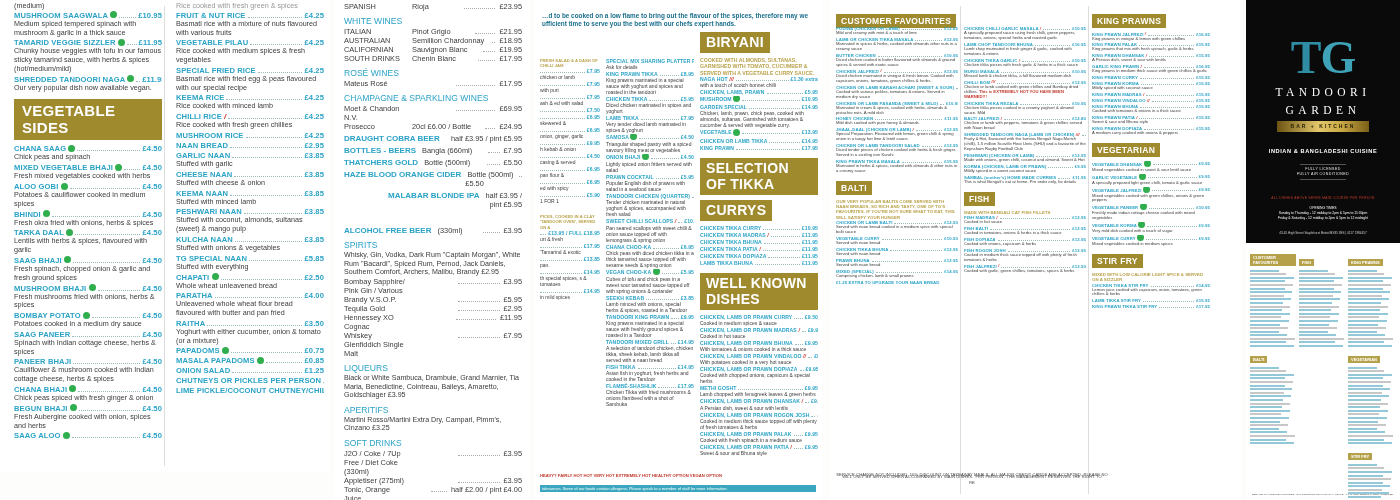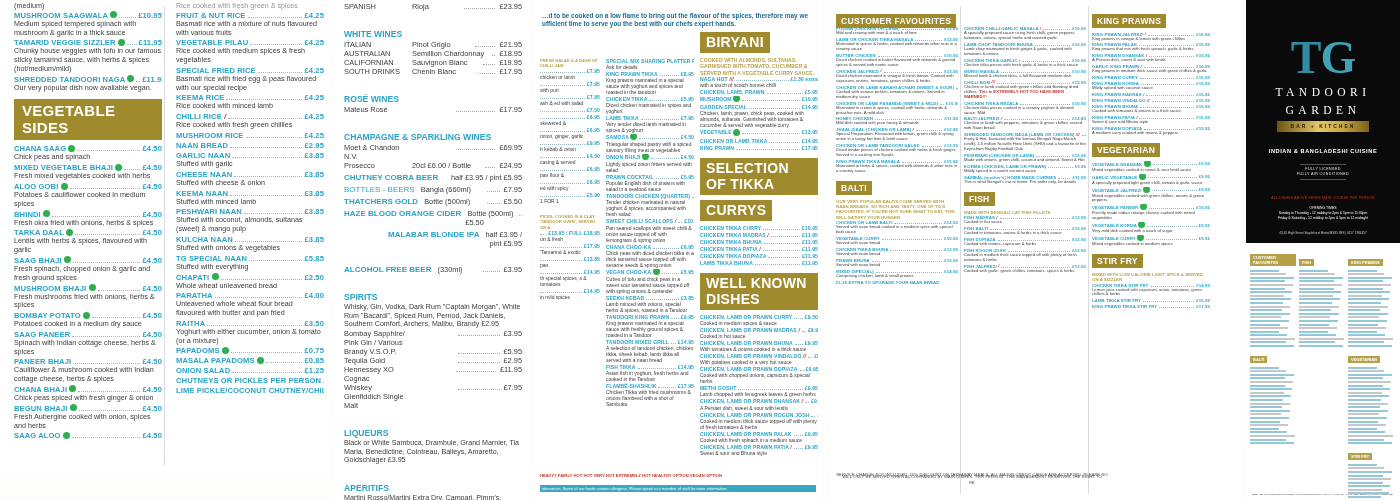--- a/index.html
+++ b/index.html
@@ -90,21 +90,21 @@
   #p1 .col { width: 148px; }
   #p1 .colA { left: 14px; }
   #p1 .colB { left: 176px; }
   #p1 .ttl { font-size: 7.6px; }
   #p1 .desc { font-size: 7.2px; line-height: 1.22; }
   #p1 .secbar { font-size: 15px; padding: 3px 8px 4px 8px; }
 
   
   #p2 { left: 334px; top: 0; width: 196px; height: 500px; }
   #p2 .desc { font-size: 7.1px; line-height: 1.22; }
-  #p2 .hdr { color:#2aa3c7; font-weight:bold; font-size: 8.6px; margin: 18px 0 1px; }
+  #p2 .hdr { color:#2aa3c7; font-weight:normal; font-size: 8.6px; margin: 5px 0 1px; }
   #p2 .wrow { display:flex; font-size:7.4px; align-items:baseline; gap:4px; }
   #p2 .wrow .c1 { flex:0 0 64px; color:#3b3b3b; }
   #p2 .wrow .c2 { flex:1 1 auto; color:#3b3b3b; }
   #p2 .wrow .dots { flex:1 1 auto; border-bottom:1px dotted #aaa; height:.6em; min-width:3px;}
   #p2 .wrow .pr { flex:0 0 auto; color:#3b3b3b; }
 
   
   #p3 { left: 534px; top: 0; width: 288px; height: 500px; }
   #p3 .ttl { font-size: 5.1px; }
   #p3 .desc { font-size: 5.0px; line-height: 1.2; }
@@ -530,25 +530,25 @@
           <span class="dots"></span>
           <span class="pr">£69.95</span>
         </div>
         <div class="wrow">
           <span class="c1">Prosecco</span>
           <span class="c2">20cl £6.00 / Bottle</span>
           <span class="dots"></span>
           <span class="pr">£24.95</span>
         </div>
         <div class="wrow" style="margin-top:3px;">
-          <span style="flex:0 0 auto;color:#2aa3c7;font-weight:bold;font-size:8px;">CHUTNEY COBRA BEER</span>
+          <span style="flex:0 0 auto;color:#2aa3c7;font-weight:bold;font-size:8px;">DRAUGHT COBRA BEER</span>
           <span class="c2" style="text-align:right">half £3.95 / pint £5.95</span>
         </div>
         <div class="wrow" style="margin-top:3px;">
-          <span style="flex:0 0 auto;color:#2aa3c7;font-weight:normal;font-size:8px;">BOTTLES - BEERS</span>
+          <span style="flex:0 0 auto;color:#2aa3c7;font-weight:bold;font-size:8px;">BOTTLES - BEERS</span>
           <span class="c2">&nbsp;Bangla (660ml)</span>
           <span class="dots"></span>
           <span class="pr">£7.95</span>
         </div>
         <div class="wrow" style="margin-top:3px;">
           <span style="flex:0 0 auto;color:#2aa3c7;font-weight:bold;font-size:8px;">THATCHERS GOLD</span>
           <span class="c2">&nbsp;Bottle (500ml)</span>
           <span class="dots"></span>
           <span class="pr">£5.50</span>
         </div>

